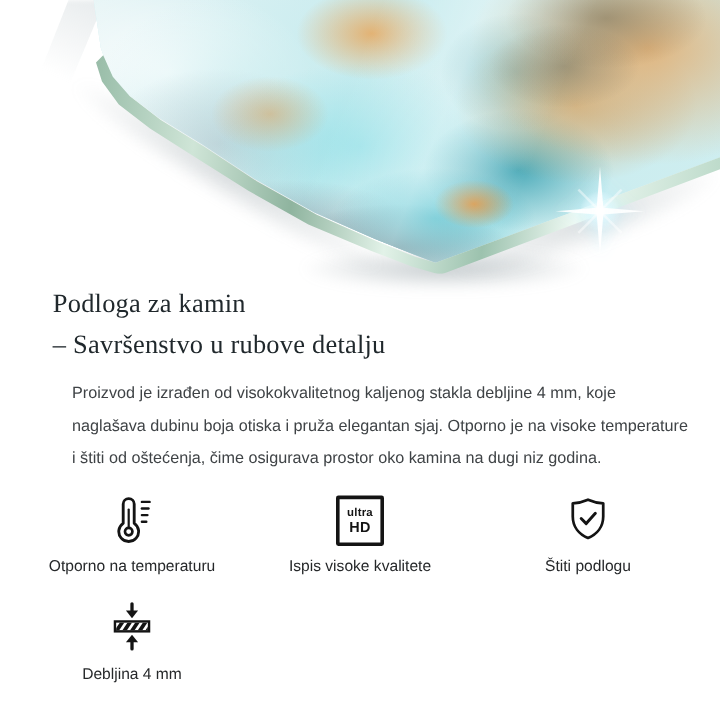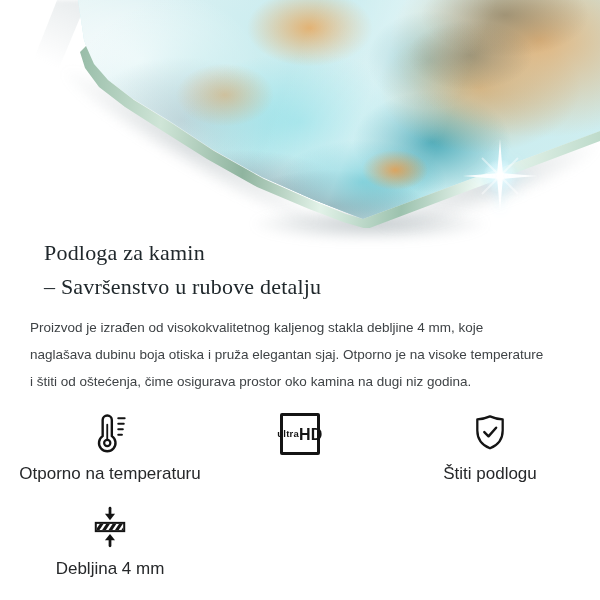--- a/index.html
+++ b/index.html
@@ -64,40 +64,40 @@
   .sparkle{position:absolute;left:462px;top:138px;width:76px;height:76px;
     filter:drop-shadow(0 0 6px rgba(185,240,255,.9));}
 
   
   h1{
     margin:8px 44px 0;
     font-family:"Liberation Serif",serif;font-weight:400;
     font-size:22px;line-height:34px;color:#20282c;letter-spacing:.2px;
   }
   .desc{
-    margin:10px 30px 0;width:516px;
+    margin:10px 60px 0;width:516px;
     font-size:13.5px;line-height:27px;color:#3f4346;
   }
 
   
   .features{
     margin:14px 30px 0;display:grid;
     grid-template-columns:160px 220px 160px;row-gap:20px;
   }
   .feature{display:flex;flex-direction:column;align-items:center;}
   .icon-wrap{height:46px;display:flex;align-items:flex-end;justify-content:center;margin-bottom:9px;}
-  .feature-label{font-size:17px;color:#26282a;white-space:nowrap;}
+  .feature-label{font-size:13px;color:#26282a;white-space:nowrap;}
 
   .uhd-box{
     width:34px;height:36px;border:3px solid #141414;border-radius:2px;
-    display:flex;align-items:center;justify-content:center;
+    display:flex;flex-direction:column;align-items:center;justify-content:center;
     color:#141414;line-height:1;
   }
   .uhd-top{font-size:9.5px;font-weight:700;letter-spacing:.2px;}
-  .uhd-bottom{font-size:16px;font-weight:700;margin-top:1px;letter-spacing:.3px;}
+  .uhd-bottom{font-size:12px;font-weight:700;margin-top:1px;letter-spacing:.3px;}
 
   svg.icon{display:block;}
 </style>
 </head>
 <body>
 
 <div class="hero">
   <div class="shadow shadow-left"></div>
   <div class="shadow shadow-corner"></div>
   <div class="shadow shadow-right"></div>
@@ -146,20 +146,21 @@
     <span class="feature-label">Otporno na temperaturu</span>
   </div>
 
   <div class="feature">
     <div class="icon-wrap">
       <div class="uhd-box">
         <span class="uhd-top">ultra</span>
         <span class="uhd-bottom">HD</span>
       </div>
     </div>
+    <span class="feature-label">Ispis visoke kvalitete</span>
   </div>
 
   <div class="feature">
     <div class="icon-wrap">
       <svg class="icon" width="42" height="44" viewBox="0 0 48 48" fill="none" stroke="#141414" stroke-width="2.6" stroke-linecap="round" stroke-linejoin="round">
         <path d="M24 5 c4.6 2 9.6 3.2 14.5 3.5 V21 c0 9.8 -6 17 -14.5 20.5 C15.5 38 9.5 30.8 9.5 21 V8.5 C14.4 8.2 19.4 7 24 5 Z"></path>
         <path d="M17.5 23 l4.8 4.8 L31 18" stroke-width="2.8"></path>
       </svg>
     </div>
     <span class="feature-label">Štiti podlogu</span>

